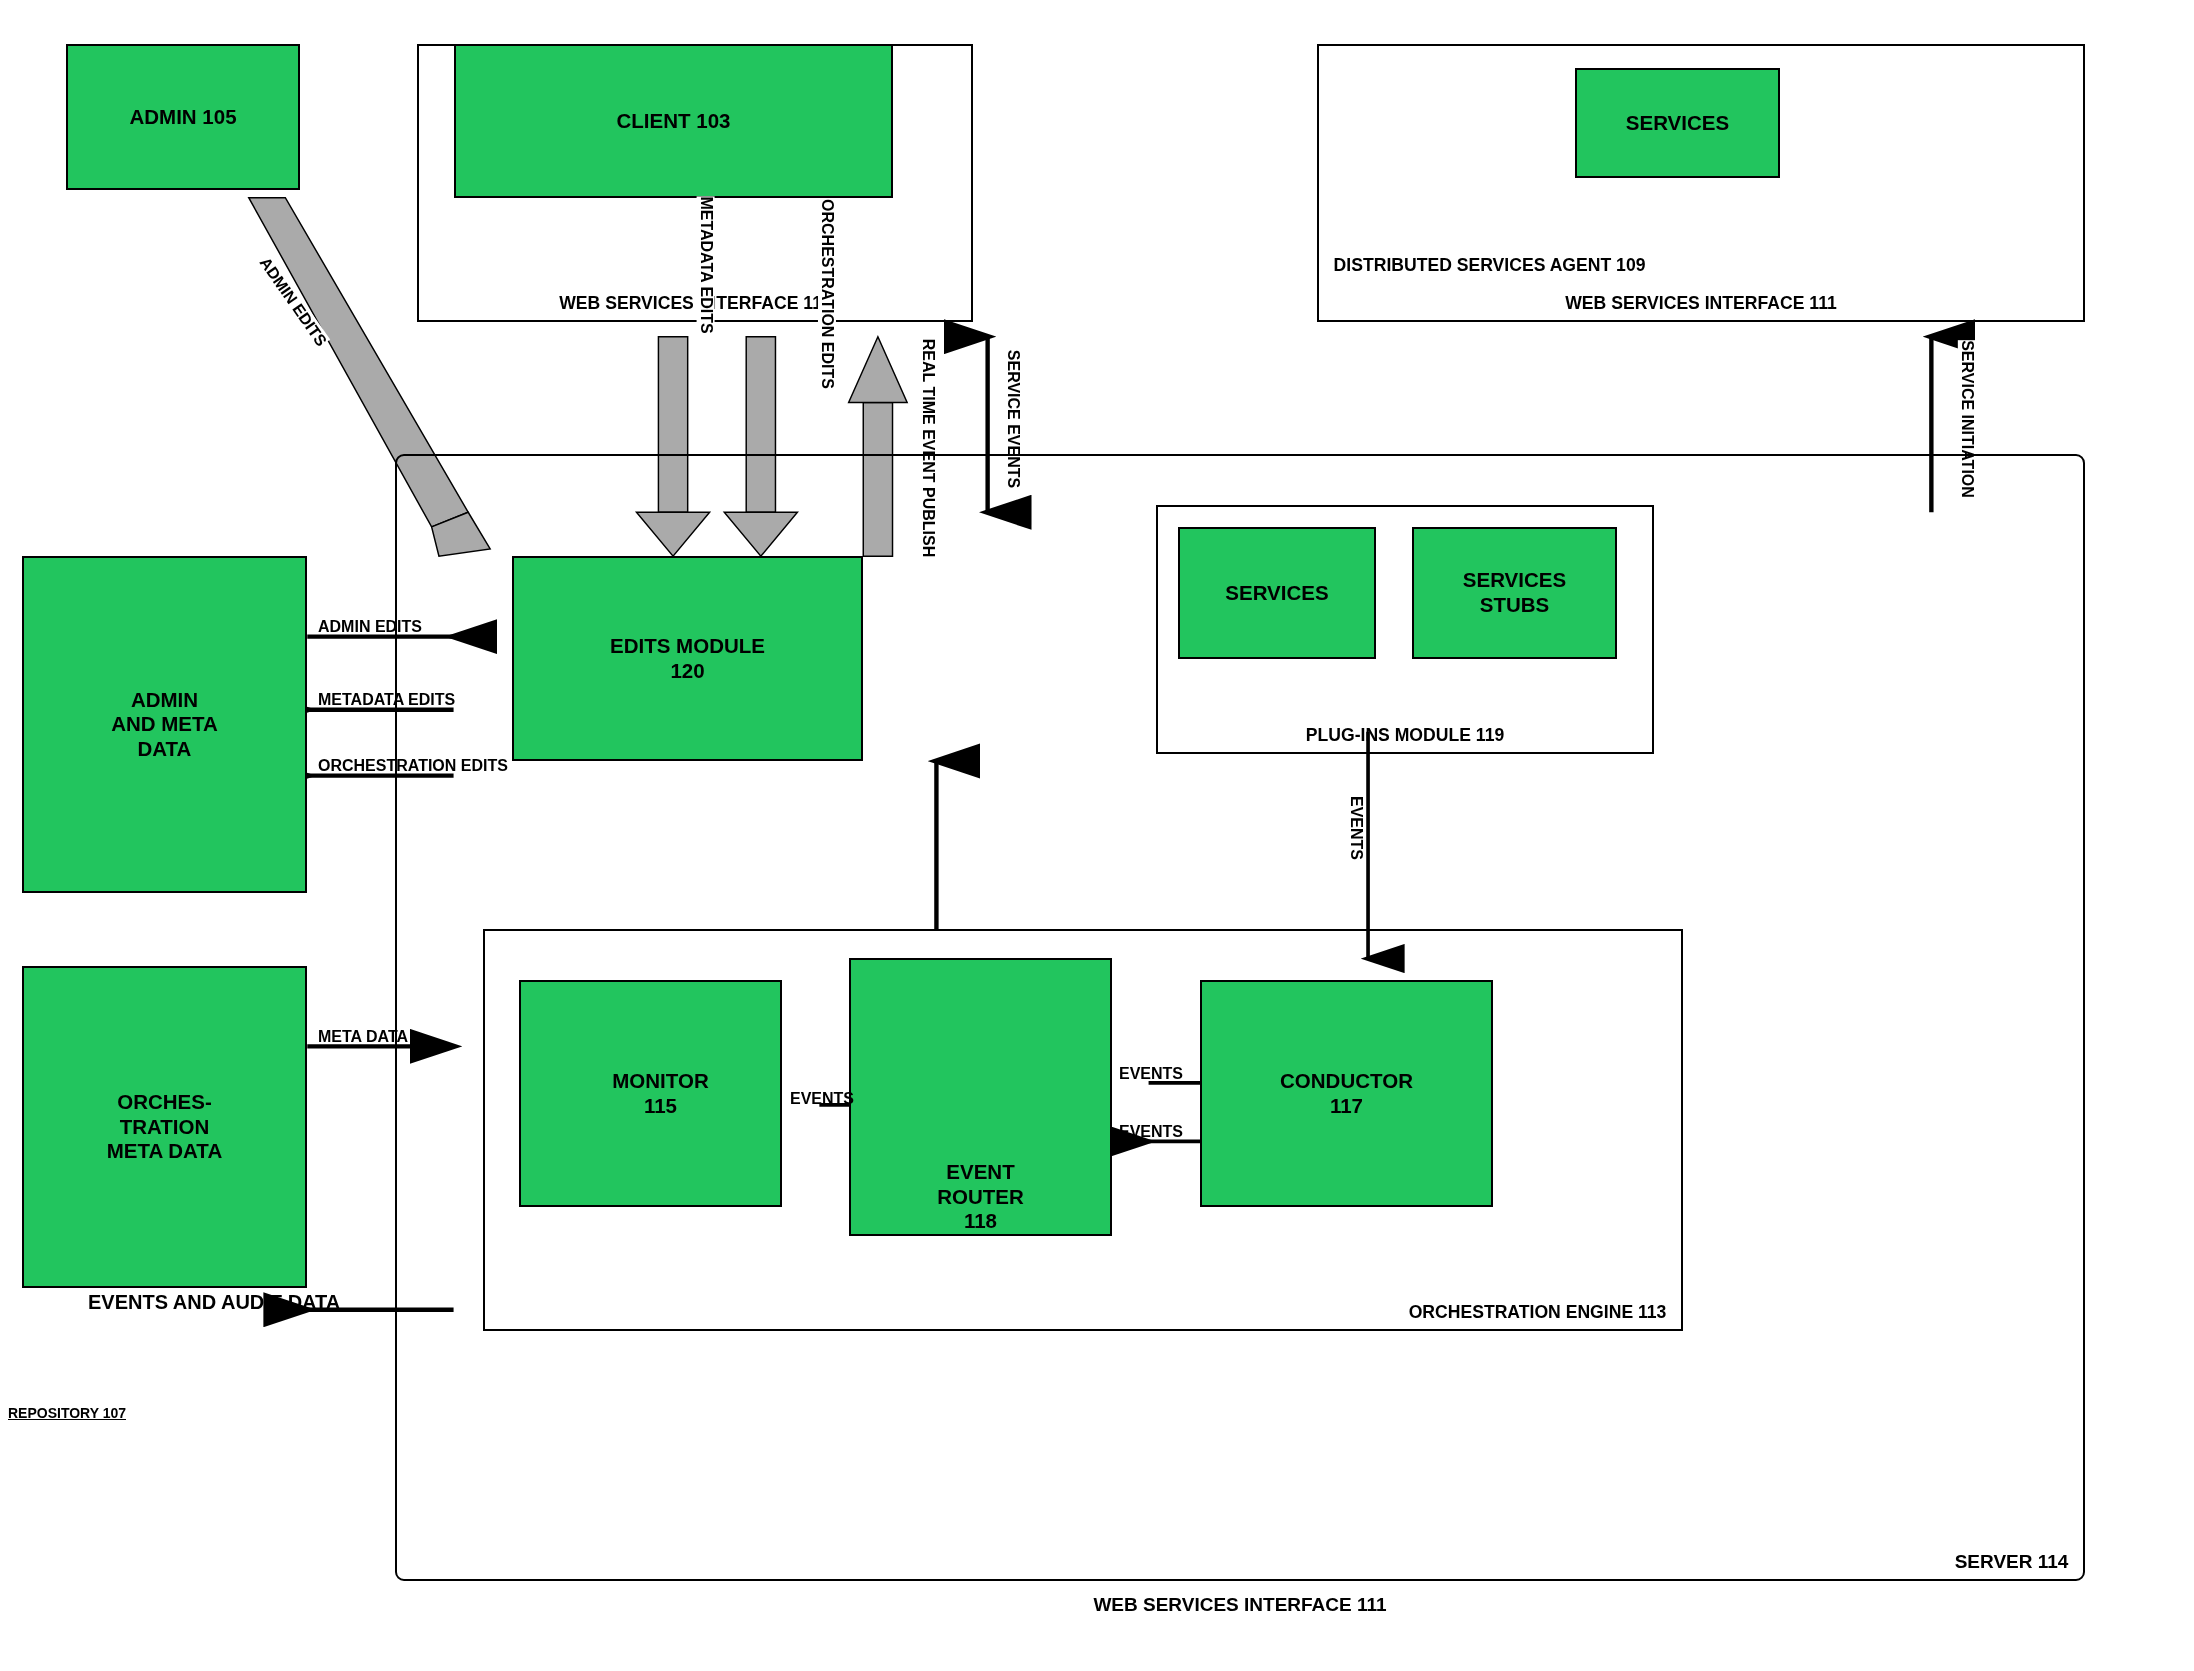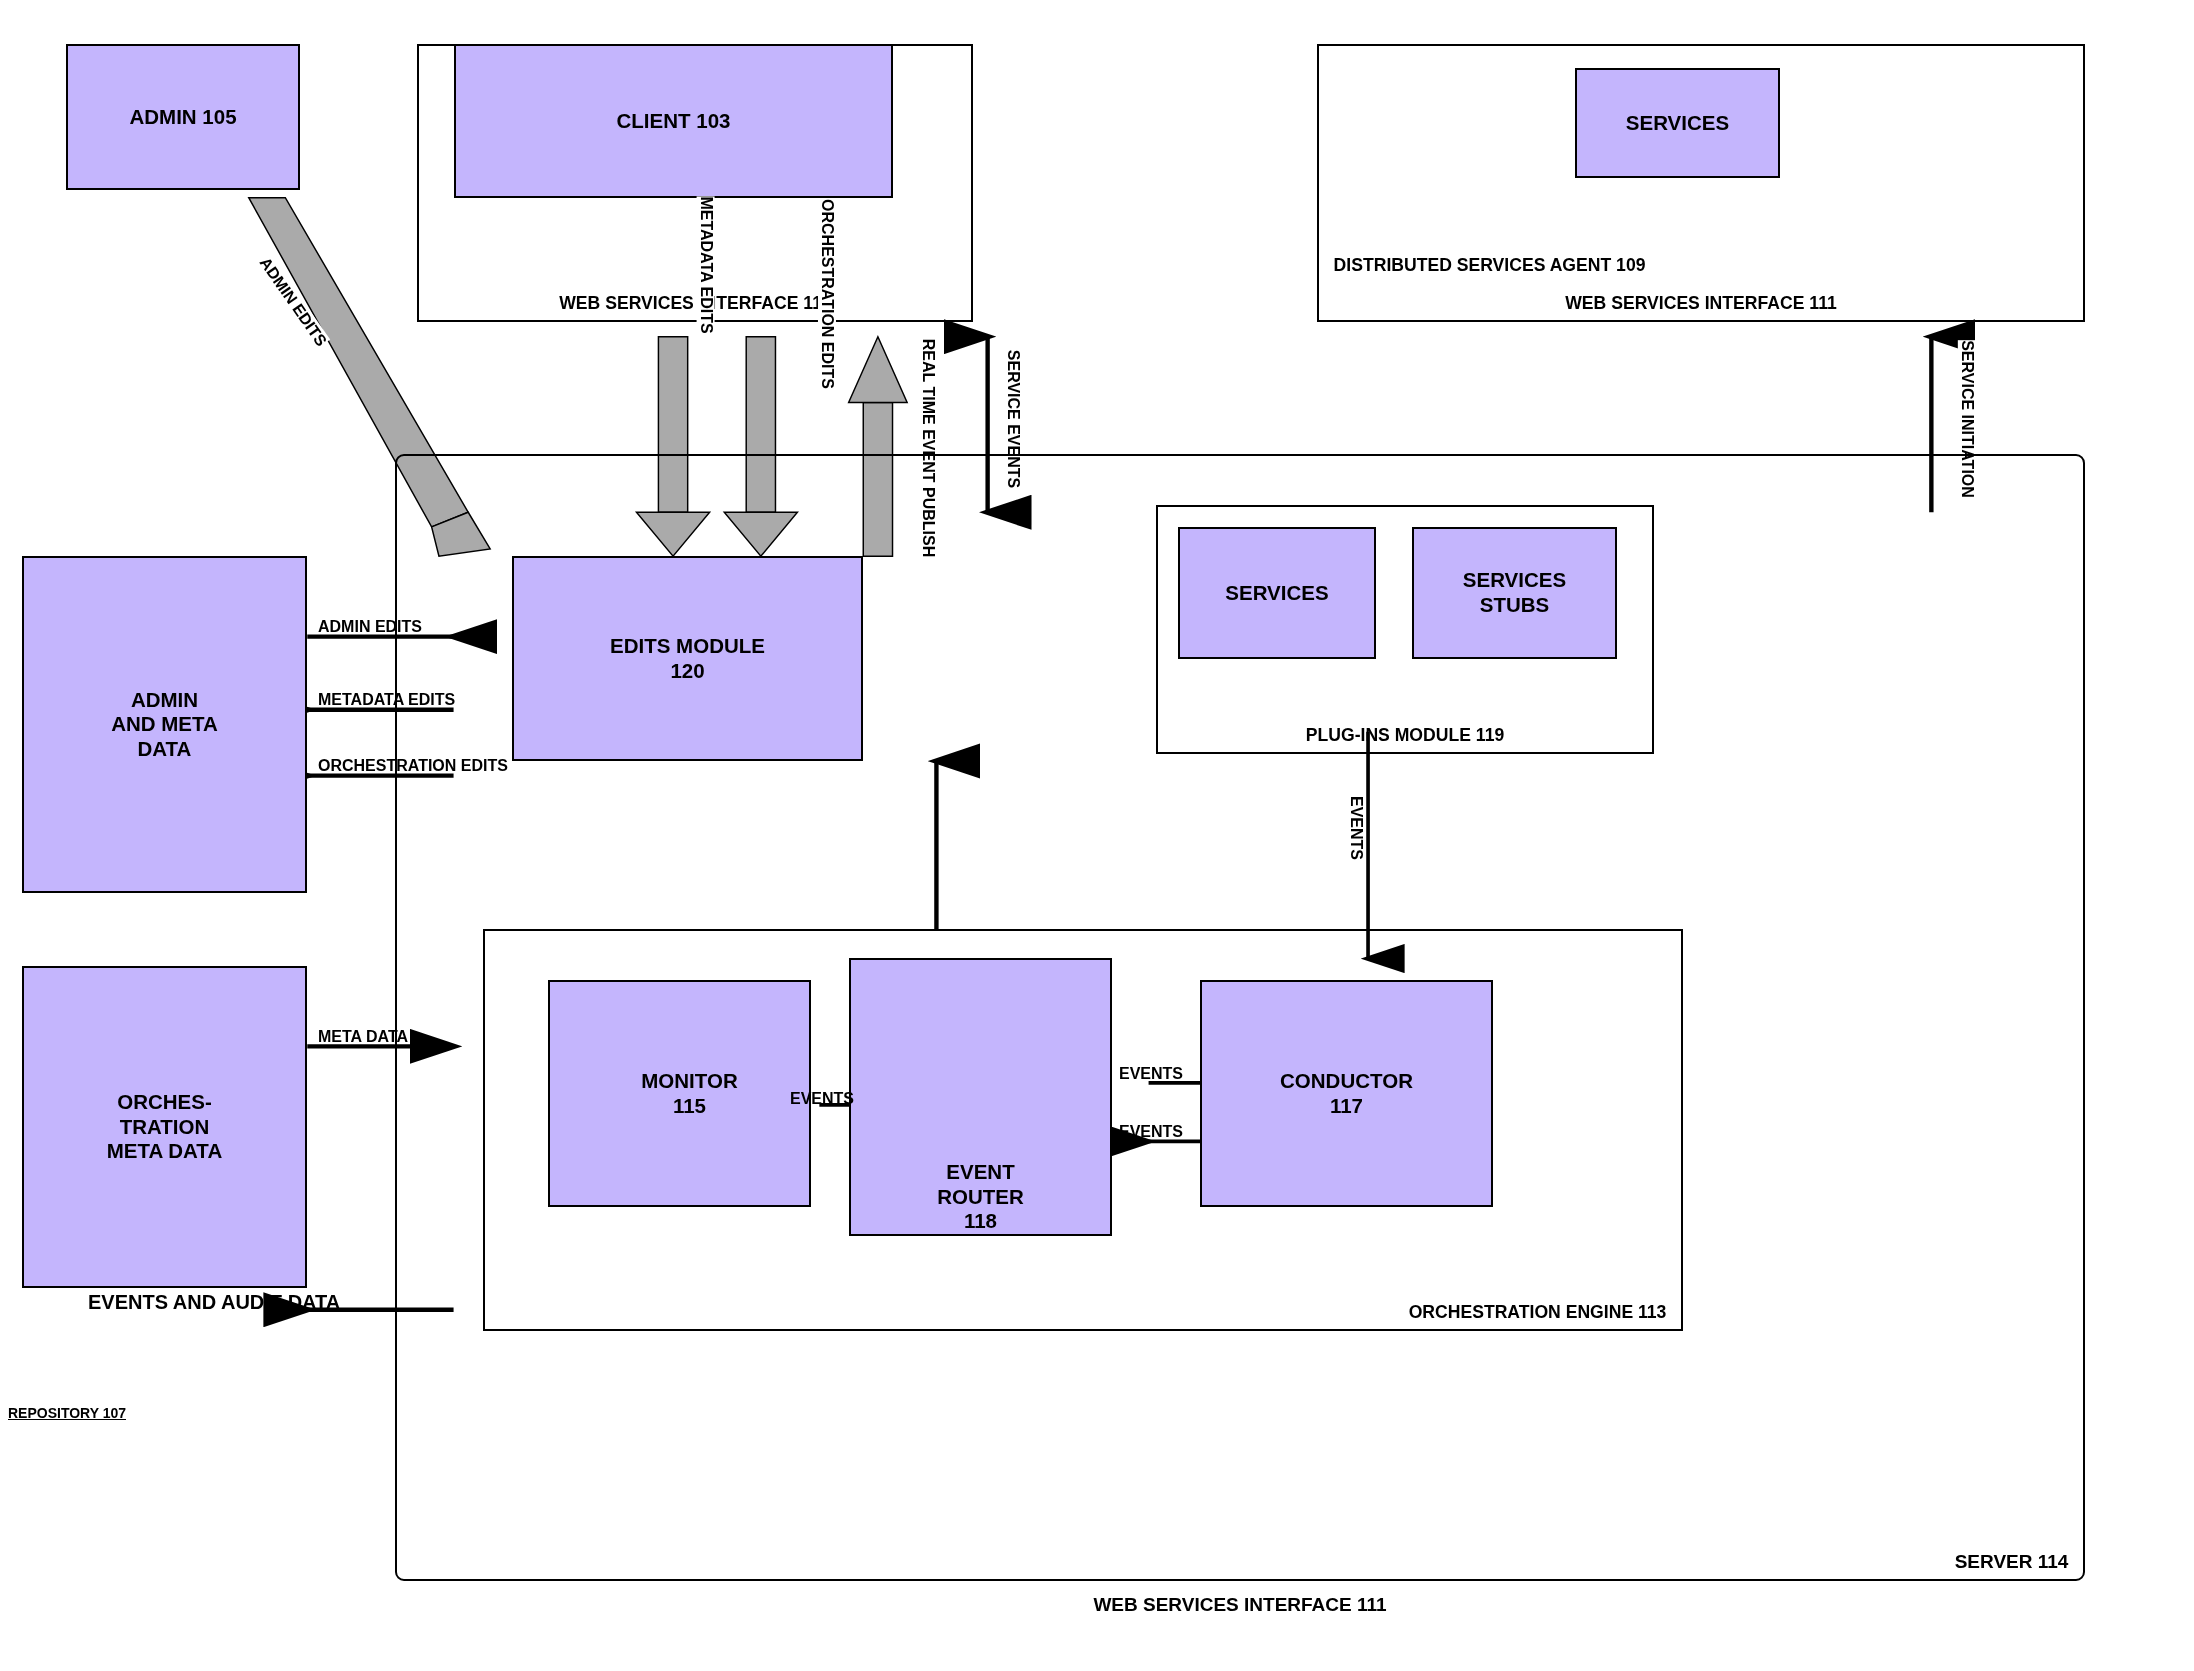--- a/index.html
+++ b/index.html
@@ -14,21 +14,21 @@
     .diagram {
       position: absolute;
       top: 0; left: 0;
       width: 2194px;
       height: 1672px;
     }
     
     .box {
       position: absolute;
       border: 2.2px solid #000;
-      background: #c4b5fd;
+      background: #22c55e;
       display: flex;
       align-items: center;
       justify-content: center;
       text-align: center;
       font-weight: bold;
     }
     .box-label {
       font-size: 20.5px;
       font-weight: bold;
       line-height: 1.2;
@@ -169,21 +169,21 @@
   </div>
 
   <div class="box" style="left:1412px; top:527px; width:205px; height:132px;">
     <span class="box-label">SERVICES<br>STUBS</span>
   </div>
 
   <div class="outer-box" style="left:483px; top:929px; width:1200px; height:402px;">
     <span class="outer-label" style="bottom:5.9px; right:14.6px; font-size:17.6px;">ORCHESTRATION ENGINE 113</span>
   </div>
 
-  <div class="box" style="left:548px; top:980px; width:263px; height:227px;padding-left:20px;">
+  <div class="box" style="left:519px; top:980px; width:263px; height:227px;padding-left:20px;">
     <span class="box-label">MONITOR<br>115</span>
   </div>
 
   <div class="box" style="left:849px; top:958px; width:263px; height:278px;align-items:flex-end;">
     <span class="box-label">EVENT<br>ROUTER<br>118</span>
   </div>
 
   <div class="box" style="left:1200px; top:980px; width:293px; height:227px;">
     <span class="box-label">CONDUCTOR<br>117</span>
   </div>

